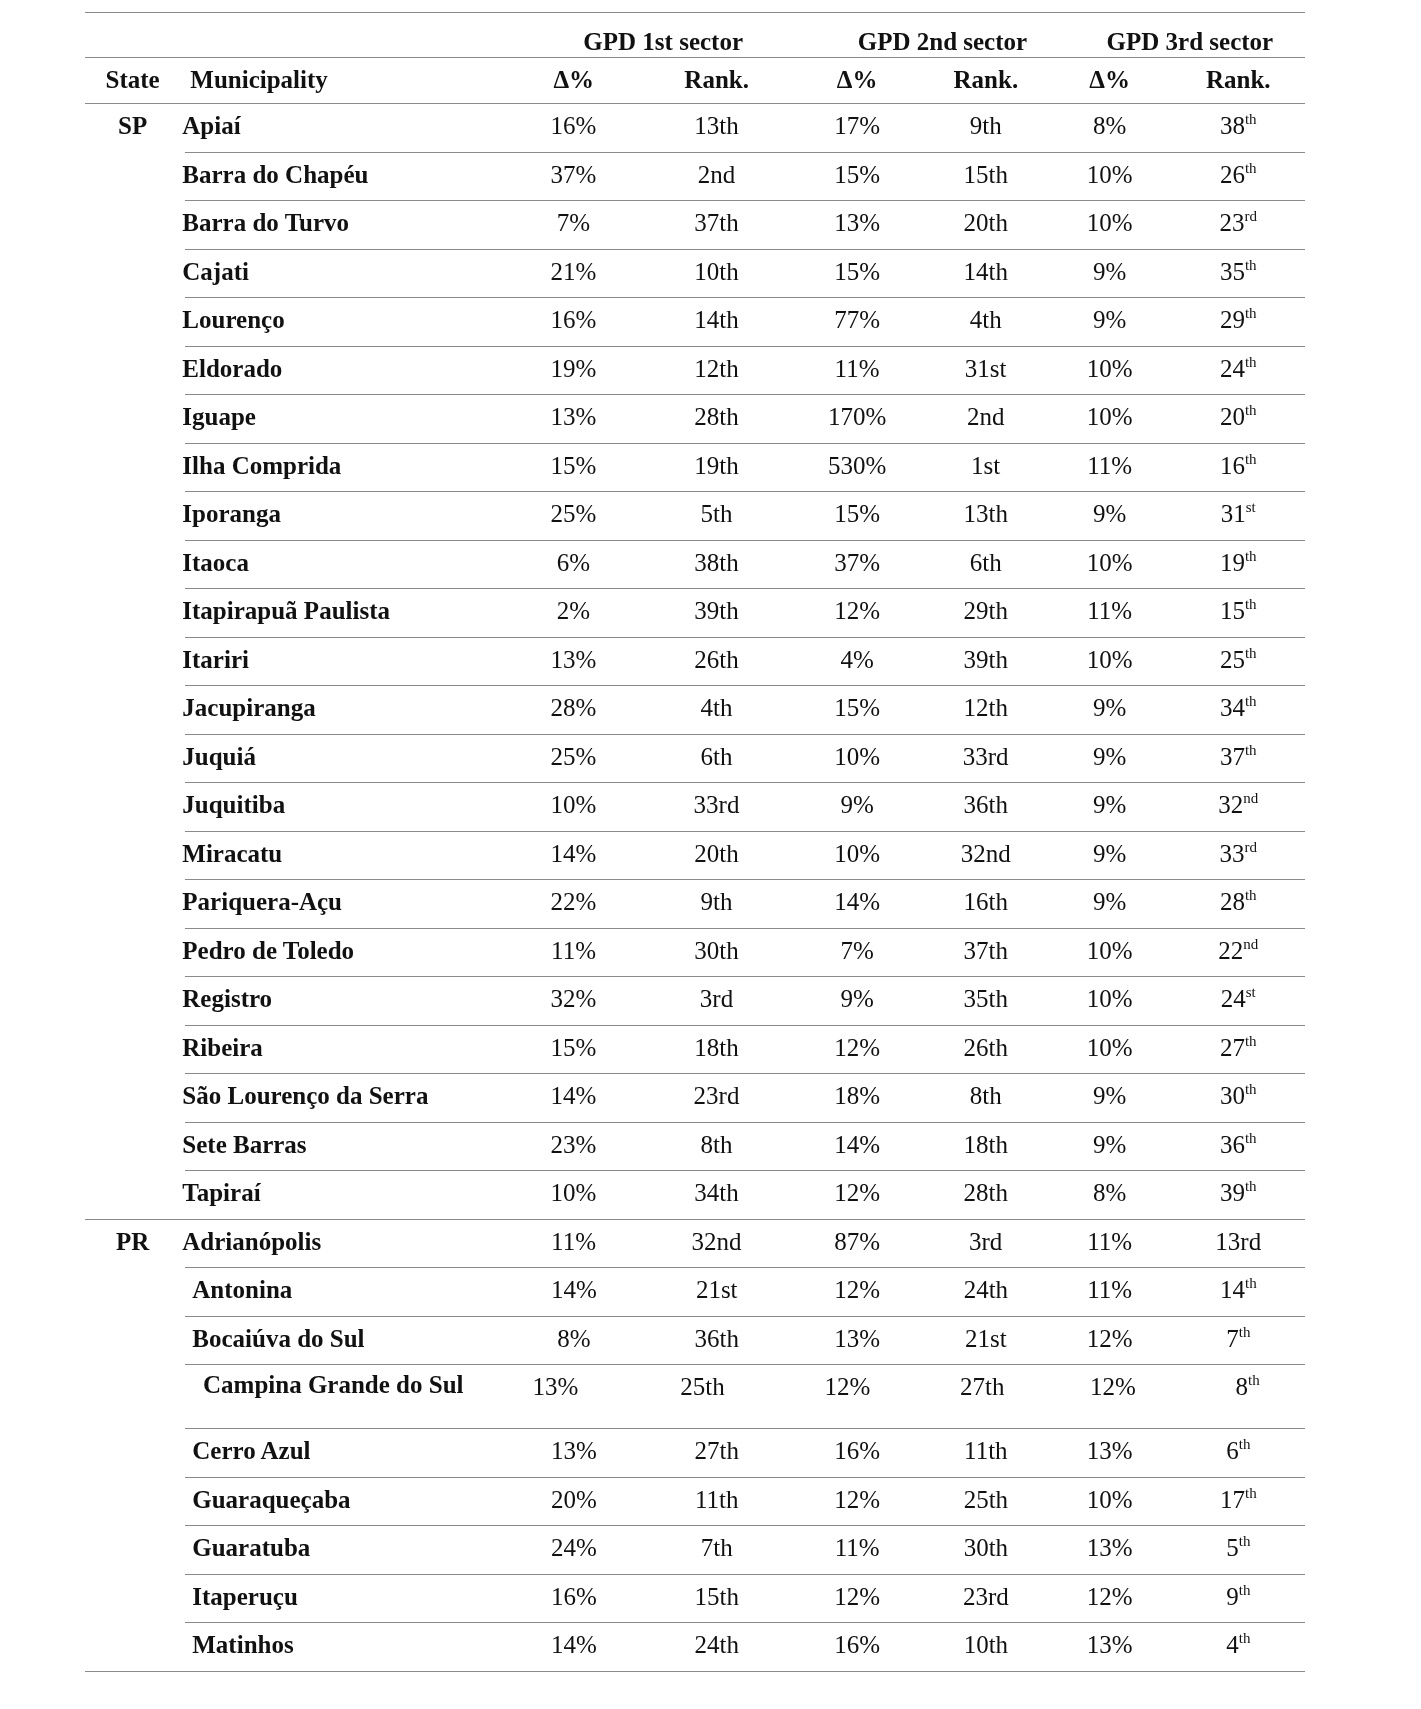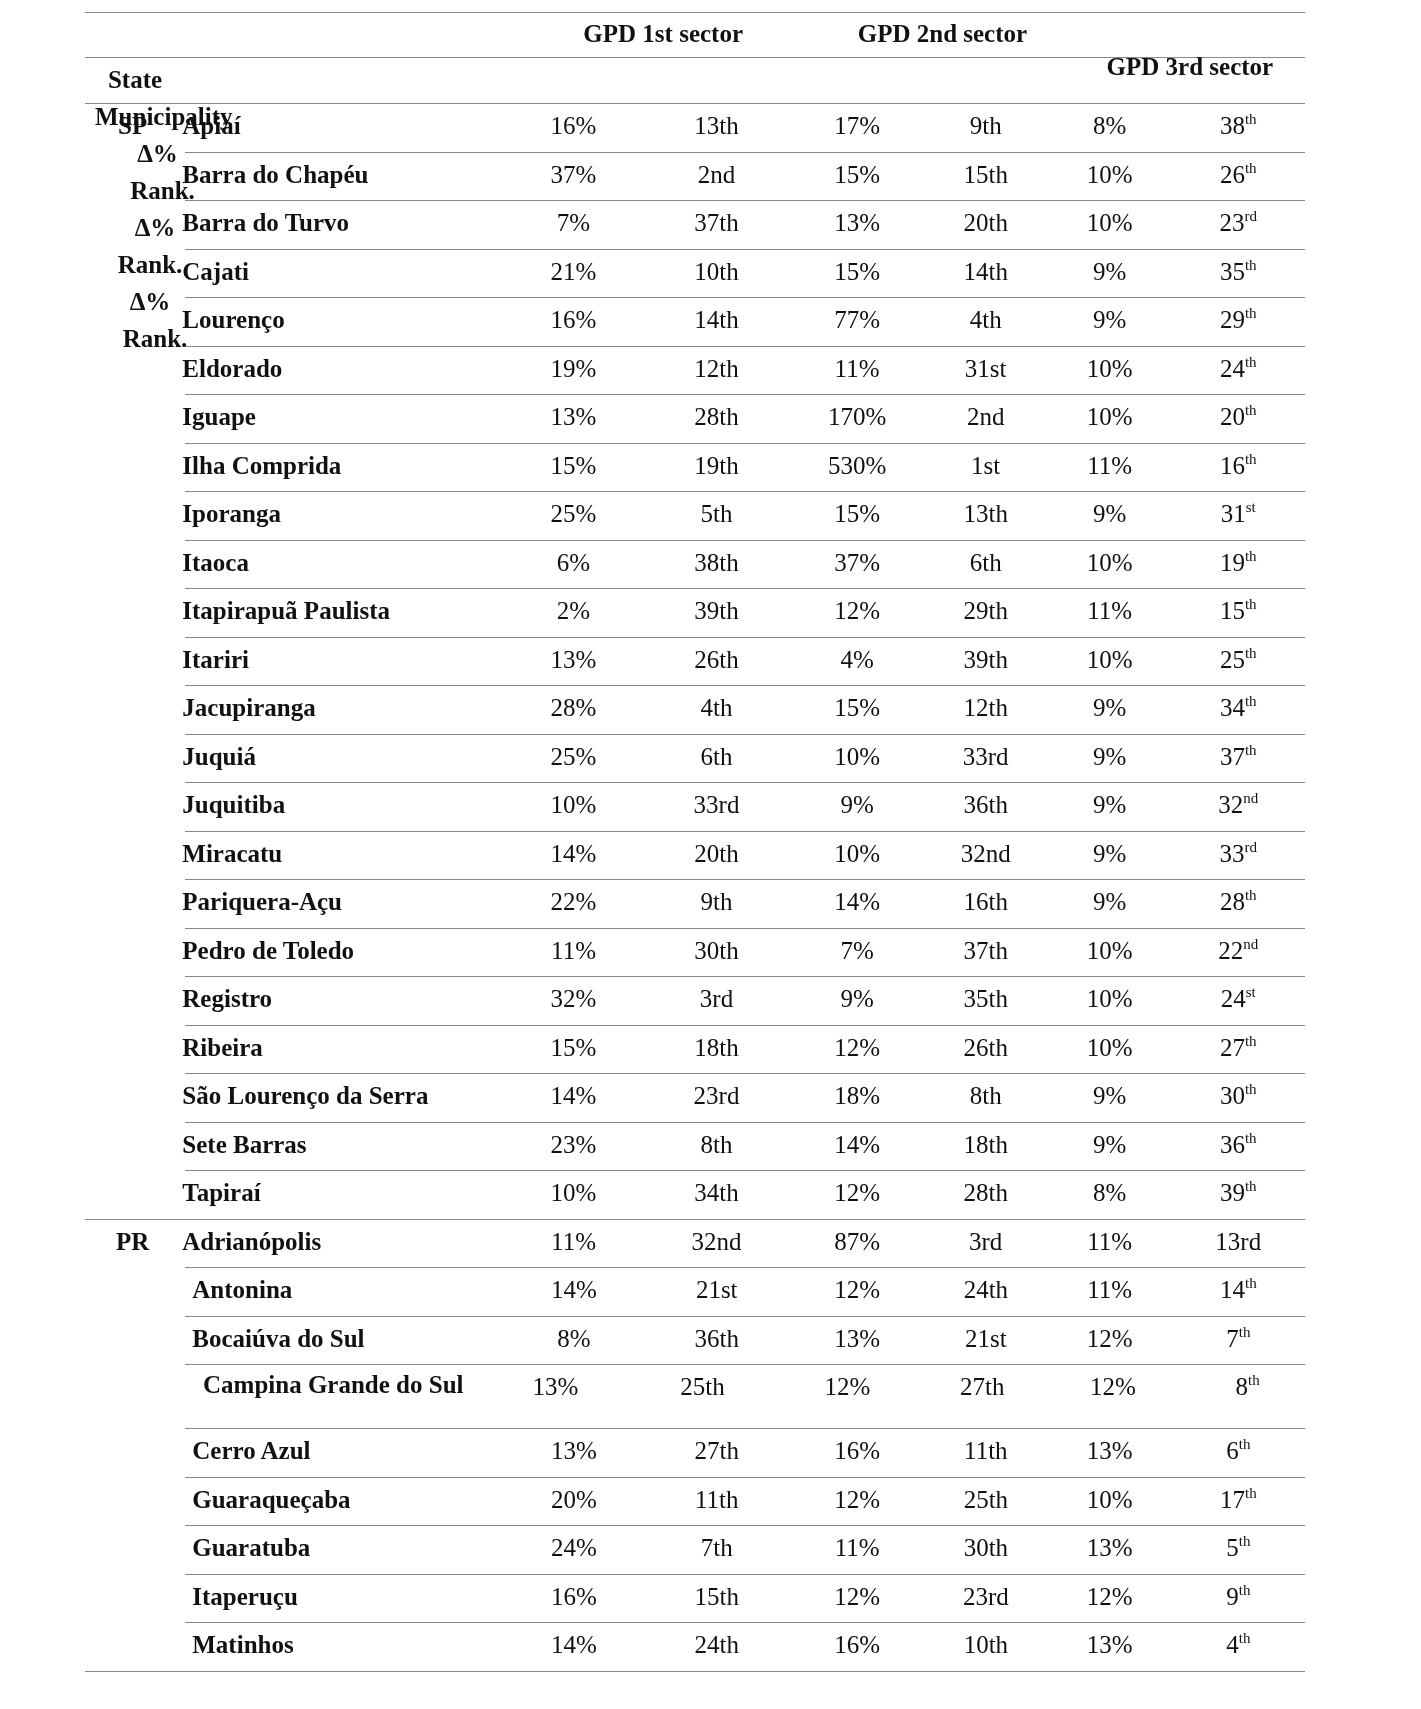--- a/index.html
+++ b/index.html
@@ -1,21 +1,21 @@
 <!DOCTYPE html>
 <html><head>
 <meta charset="utf-8">
 <style>
   html, body { margin: 0; padding: 0; background: #ffffff; }
   body { width: 1421px; height: 1709px; position: relative; overflow: hidden;
          font-family: "Liberation Serif", "DejaVu Serif", serif; color: #111; }
   .tbl { position: absolute; left: 85px; top: 12px; width: 1220px; }
   .row { display: flex; align-items: flex-start; border-bottom: 1.5px solid #8a8a8a; height: 48.5px; box-sizing: border-box; }
   .row.tall { height: 64px; gap: 24px; }
-  .row.top-rule { border-top: 1.5px solid #8a8a8a; }
+  .row.top-rule { border-top: 1.5px solid #8a8a8a; align-items: flex-end; }
   .cell { font-size: 25px; line-height: 30px; padding-top: 7px; box-sizing: border-box; }
   .c-state { width: 100px; text-align: center; font-weight: bold; }
   .c-muni { width: 340px; font-weight: bold; padding-left: 2px; }
   .c-muni.pr-indent { padding-left: 12px; }
   .c-num { text-align: center; }
   .w1 { width: 145px; } .w2 { width: 155px; } .w3 { width: 140px; } .w4 { width: 130px; } .w5 { width: 130px; } .w6 { width: 140px; }
   .hdr { font-weight: bold; }
   .sector-row .cell { padding-top: 6px; }
   .sector-head { font-weight: bold; text-align: center; }
   sup { font-size: 15px; vertical-align: 10px; line-height: 0; }
@@ -28,21 +28,21 @@
 <body>
 
 <div class="tbl">
   <div class="row sector-row top-rule" style="height:46px;">
     <div class="cell c-state"></div>
     <div class="cell c-muni"></div>
     <div class="cell sector-head" style="width:300px;">GPD 1st sector</div>
     <div class="cell sector-head" style="width:270px;">GPD 2nd sector</div>
     <div class="cell sector-head" style="width:235px;margin-top:33px;">GPD 3rd sector</div>
   </div>
-  <div class="row hdr" style="height:46px;flex-direction:column;">
+  <div class="row hdr" style="height:46px;">
     <div class="cell c-state">State</div>
     <div class="cell c-muni" style="padding-left:10px;">Municipality</div>
     <div class="cell c-num w1">Δ%</div>
     <div class="cell c-num w2">Rank.</div>
     <div class="cell c-num w3">Δ%</div>
     <div class="cell c-num w4">Rank.</div>
     <div class="cell c-num w5">Δ%</div>
     <div class="cell c-num w6">Rank.</div>
   </div>
   <div class="rows-wrap" id="rows">

